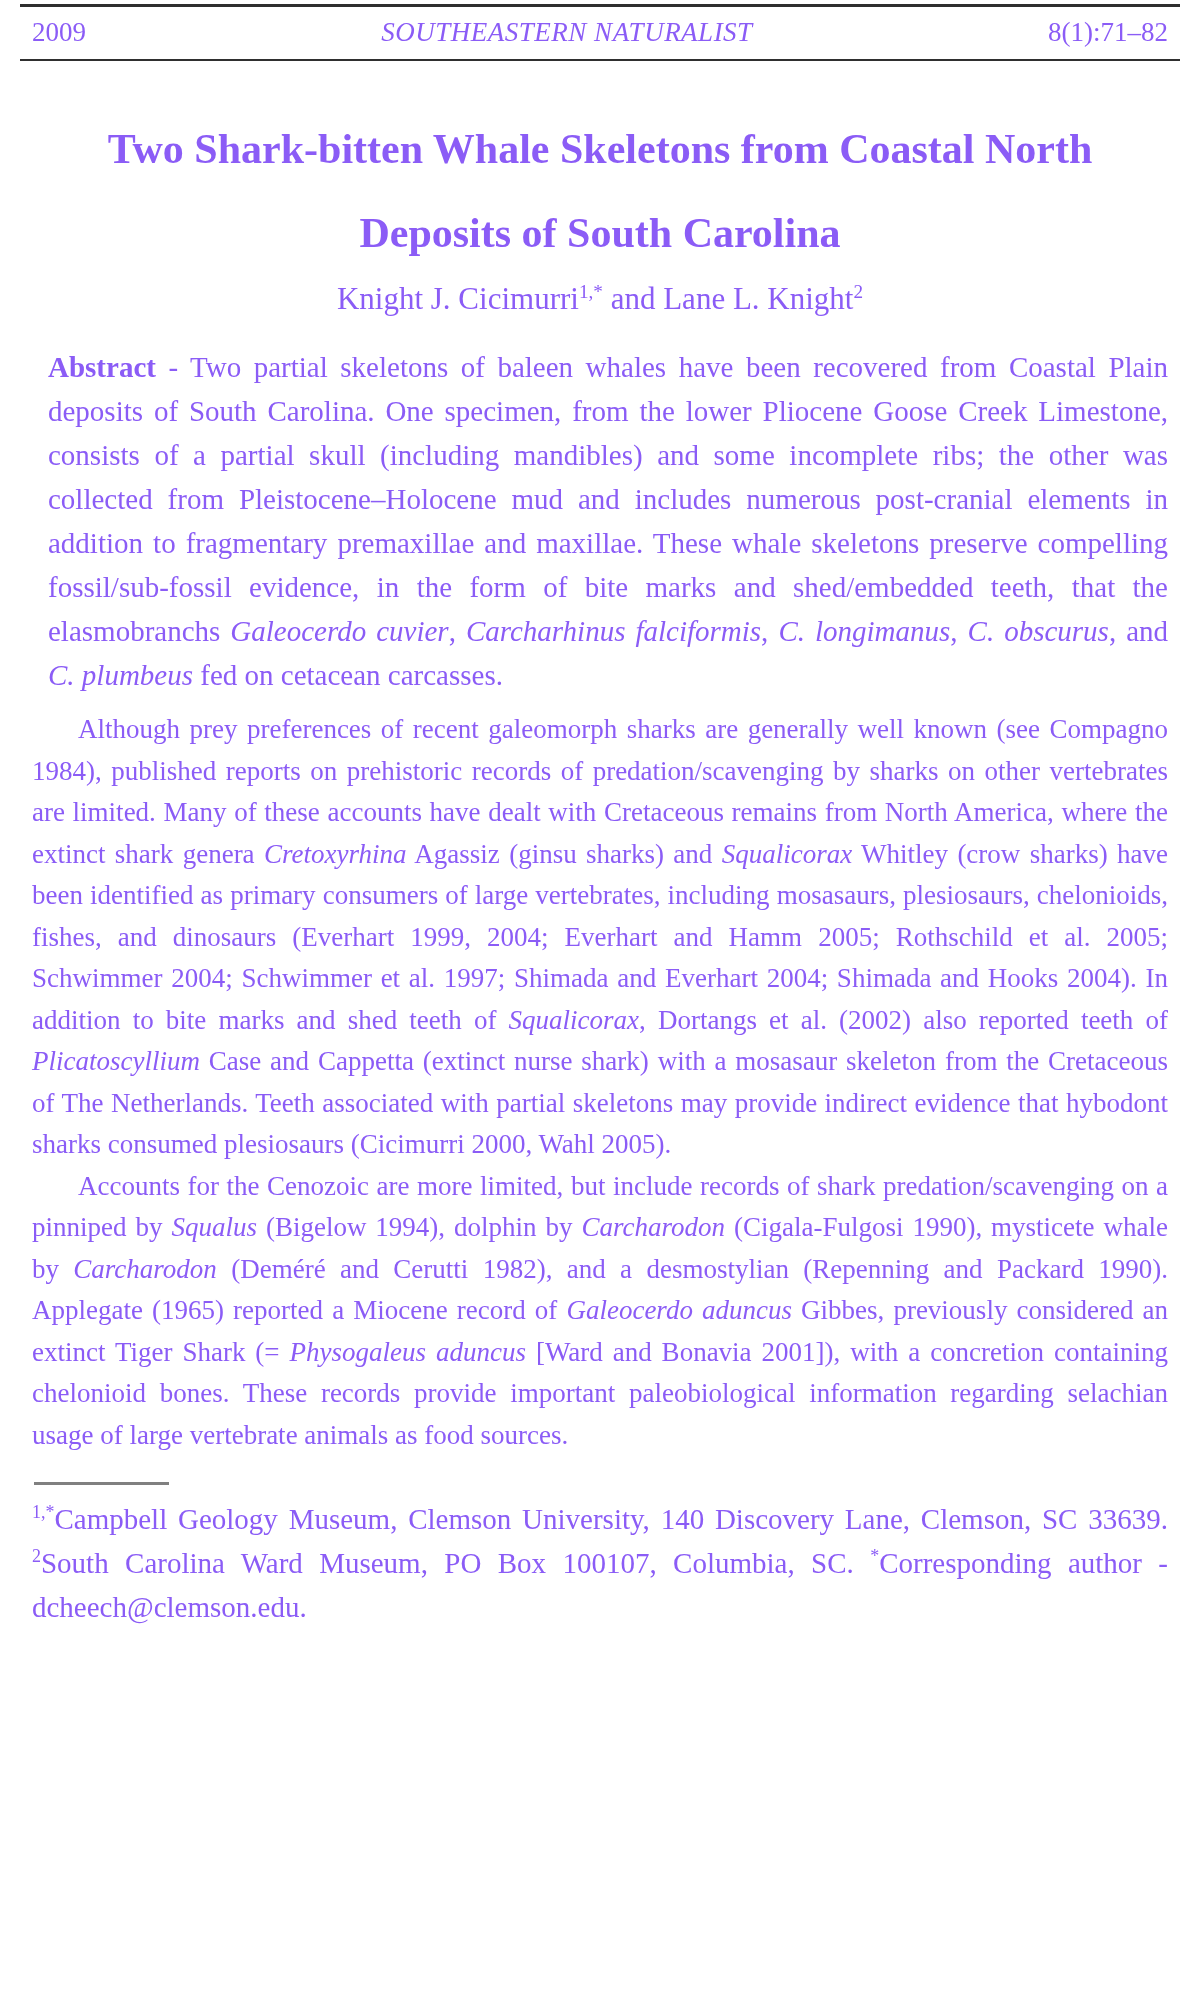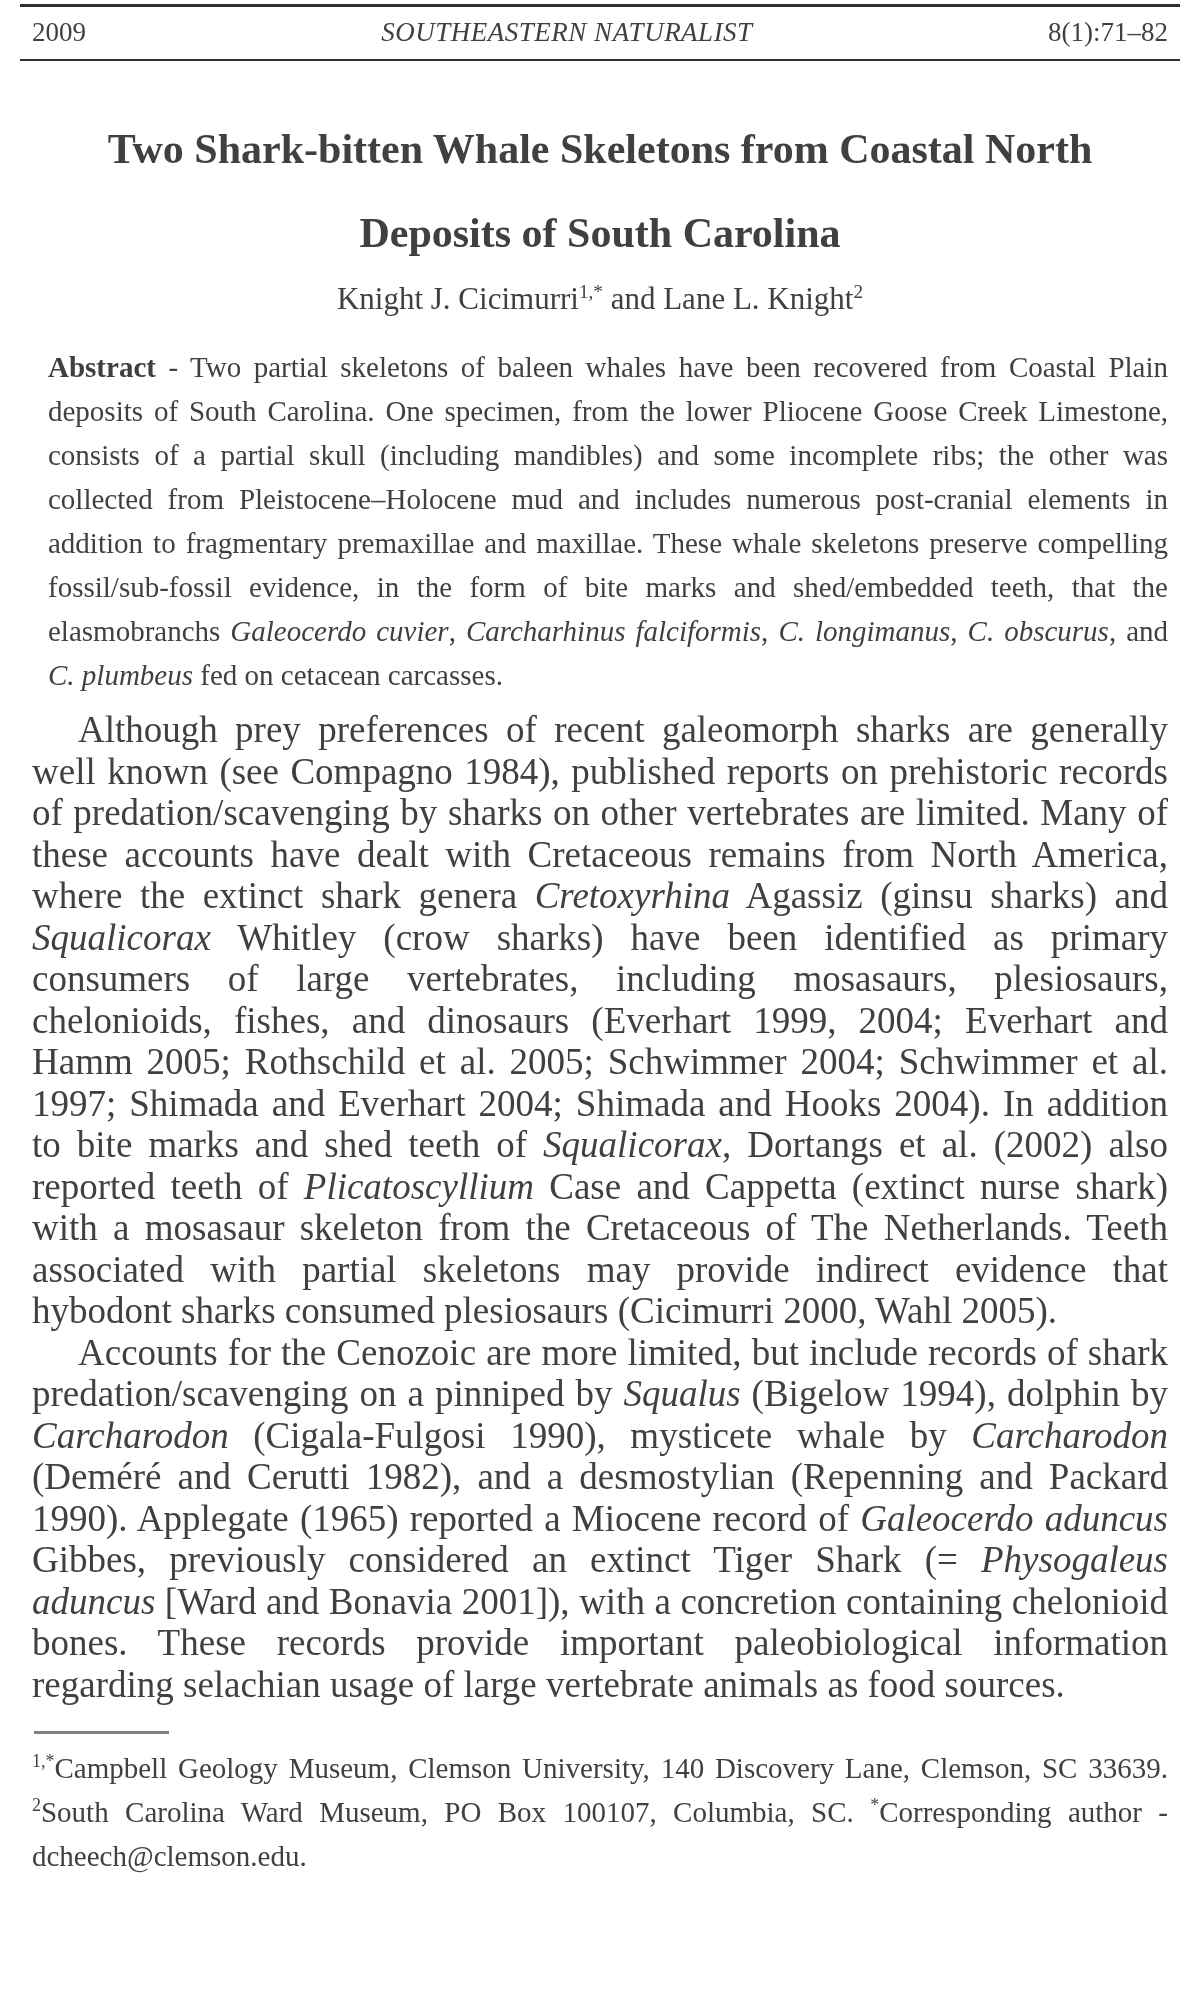--- a/index.html
+++ b/index.html
@@ -7,21 +7,21 @@
     padding: 0;
     background: #ffffff;
   }
   .page {
     position: relative;
     width: 1200px;
     height: 2008px;
     box-sizing: border-box;
     padding: 2px 32px 0 32px;
     background: #ffffff;
-    color: #404040;
+    color: #8b5cf6;
     font-family: "Liberation Serif", "DejaVu Serif", serif;
     overflow: hidden;
   }
   .rule {
     border: 0;
     border-top: 3px solid #2f2f2f;
     margin: 2px -12px 0 -12px;
   }
   .rule.thin { border-top-width: 2px; }
   .header-row {
@@ -57,21 +57,21 @@
   }
   h2.section-heading {
     margin: 8px 0 0 0;
     text-align: center;
     font-size: 31px;
     font-weight: bold;
     line-height: 44px;
   }
   p.body-paragraph {
     margin: 0;
-    font-size: 37px;
+    font-size: 27px;
     line-height: 41.5px;
     text-align: justify;
     text-indent: 46px;
   }
   p.body-paragraph.first { margin-top: 12px; }
   .footnote-rule {
     border: 0;
     border-top: 3px solid #808080;
     width: 135px;
     margin: 26px 0 0 2px;

